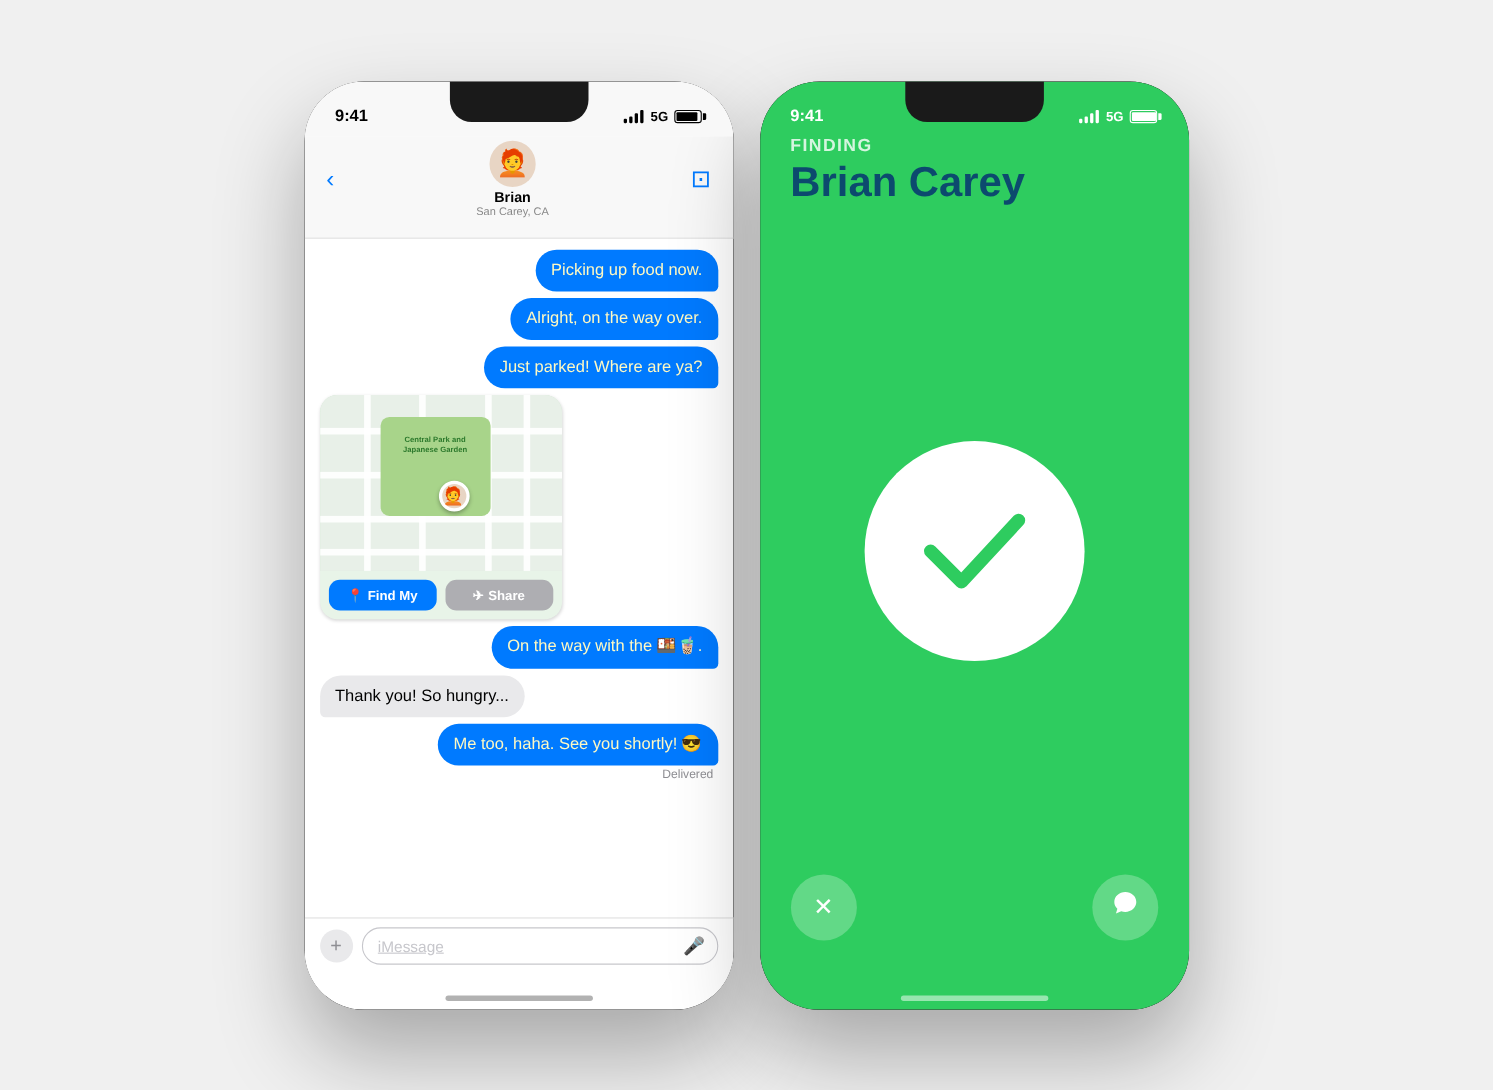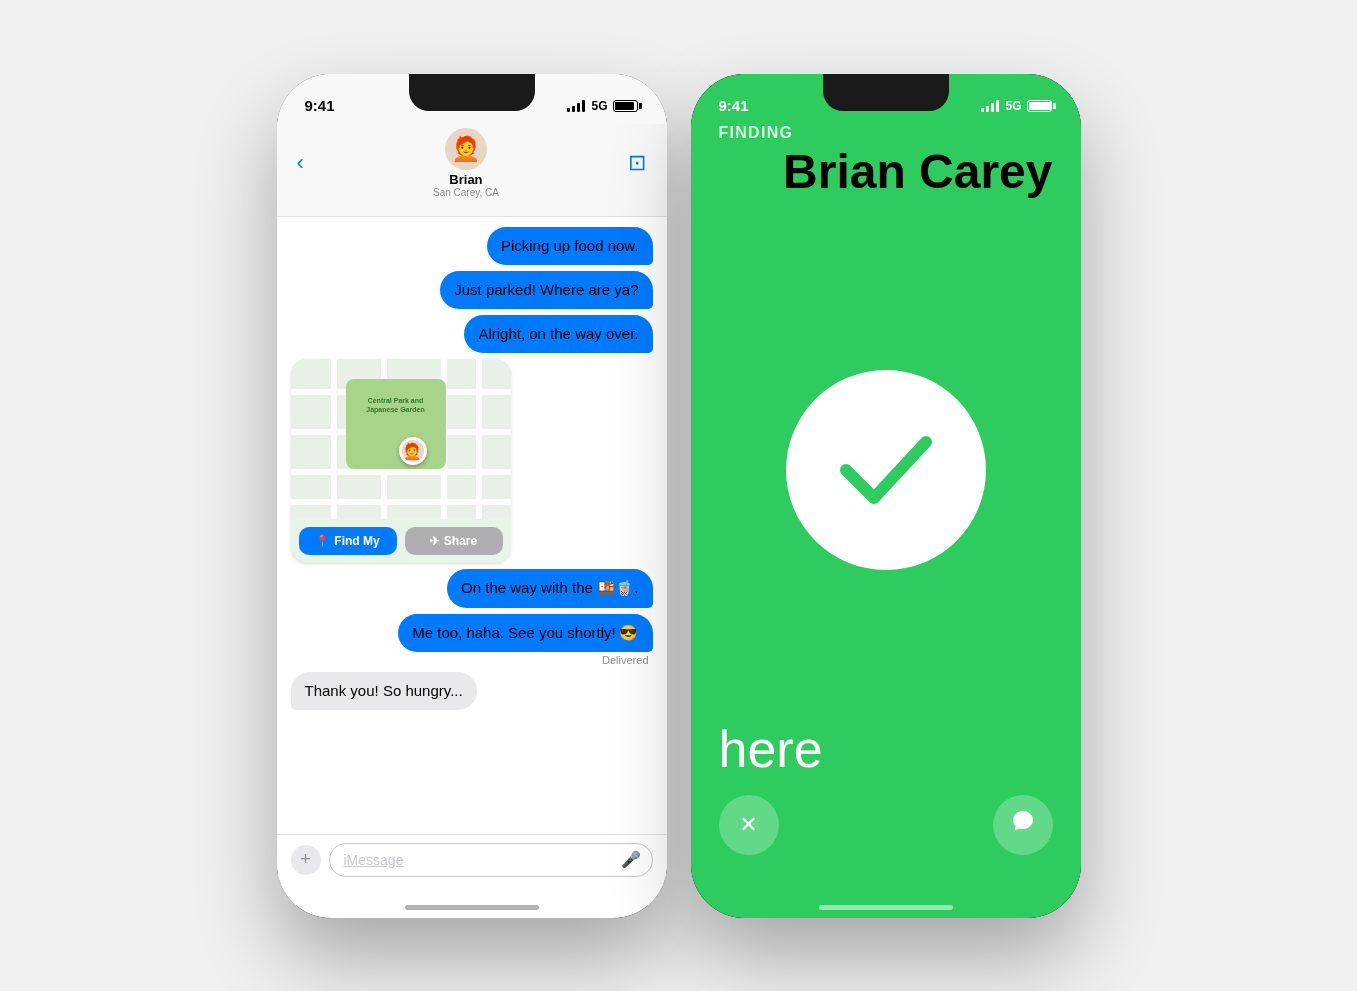--- a/index.html
+++ b/index.html
@@ -200,21 +200,21 @@
     }
     .msg-bubble {
       max-width: 72%;
       padding: 9px 14px;
       border-radius: 20px;
       font-size: 15px;
       line-height: 1.35;
     }
     .msg-out {
       background: #007aff;
-      color: #000000;
+      color: #fef9c3;
       align-self: flex-end;
       border-bottom-right-radius: 5px;
     }
     .msg-in {
       background: #e9e9eb;
       color: #000;
       align-self: flex-start;
       border-bottom-left-radius: 5px;
     }
     .msg-row {
@@ -361,25 +361,24 @@
     }
     .findmy-label {
       font-size: 16px;
       font-weight: 600;
       color: rgba(255,255,255,0.8);
       letter-spacing: 0.08em;
       text-transform: uppercase;
       margin-bottom: 4px;
     }
     .findmy-name {
-      font-size: 48px;
+      font-size: 38px;
       font-weight: 700;
-      color: #000000;
+      color: #0c4a6e;
       line-height: 1.1;
-      text-align: right;
     }
 
     .checkmark-container {
       flex: 1;
       display: flex;
       align-items: center;
       justify-content: center;
     }
     .checkmark-circle {
       width: 200px;
@@ -478,25 +477,25 @@
         </div>
 
         <div class="messages-list">
 
           <div class="msg-row msg-row-out">
             <div class="msg-bubble msg-out">Picking up food now.</div>
           </div>
 
 
           <div class="msg-row msg-row-out">
+            <div class="msg-bubble msg-out">Alright, on the way over.</div>
+          </div>
+
+          <div class="msg-row msg-row-out">
             <div class="msg-bubble msg-out">Just parked! Where are ya?</div>
-          </div>
-
-          <div class="msg-row msg-row-out">
-            <div class="msg-bubble msg-out">Alright, on the way over.</div>
           </div>
 
           <div class="map-bubble">
             <div class="map-image">
 
               <div style="position:absolute;top:0;left:0;right:0;bottom:0;background:#e8f0e8;"></div>
 
               <div class="map-road-h" style="top:30px;background:#fff;opacity:0.9;"></div>
               <div class="map-road-h" style="top:70px;background:#fff;opacity:0.9;"></div>
               <div class="map-road-h" style="top:110px;background:#fff;opacity:0.9;"></div>
@@ -522,27 +521,27 @@
                 <span>Share</span>
               </div>
             </div>
           </div>
 
 
           <div class="msg-row msg-row-out">
             <div class="msg-bubble msg-out">On the way with the 🍱🧋.</div>
           </div>
 
+          <div class="msg-row msg-row-in">
+            <div class="msg-bubble msg-in">Thank you! So hungry...</div>
+          </div>
+
           <div class="msg-row msg-row-out">
             <div class="msg-bubble msg-out">Me too, haha. See you shortly! 😎</div>
             <div class="msg-delivered">Delivered</div>
-          </div>
-
-          <div class="msg-row msg-row-in">
-            <div class="msg-bubble msg-in">Thank you! So hungry...</div>
           </div>
 
         </div>
 
         <div class="input-bar">
           <div class="input-plus">+</div>
           <div class="input-field">
             <span style="color:#c7c7cc;font-size:14px;">iMessage</span>
             <span class="input-mic">🎤</span>
           </div>
@@ -584,23 +583,20 @@
         </div>
 
         <div class="checkmark-container">
           <div class="checkmark-circle">
             <svg class="checkmark-svg" viewBox="0 0 100 80">
               <polyline points="10,40 38,68 90,12" fill="none" stroke="#2ecc5f" stroke-width="12" stroke-linecap="round" stroke-linejoin="round"></polyline>
             </svg>
           </div>
         </div>
 
-        <div class="findmy-result">
-          <div class="findmy-result-text">here</div>
-        </div>
 
         <div class="findmy-actions">
           <div class="findmy-btn">
             <span class="findmy-btn-icon">✕</span>
           </div>
           <div class="findmy-btn">
             <span class="findmy-btn-icon">
               <svg width="26" height="26" viewBox="0 0 26 26" fill="none">
                 <path d="M13 2C7.48 2 3 6.03 3 11c0 2.4 1.06 4.58 2.78 6.16L4.5 21.5l4.84-2.1C10.36 19.78 11.65 20 13 20c5.52 0 10-4.03 10-9S18.52 2 13 2z" fill="white"></path>
               </svg>

